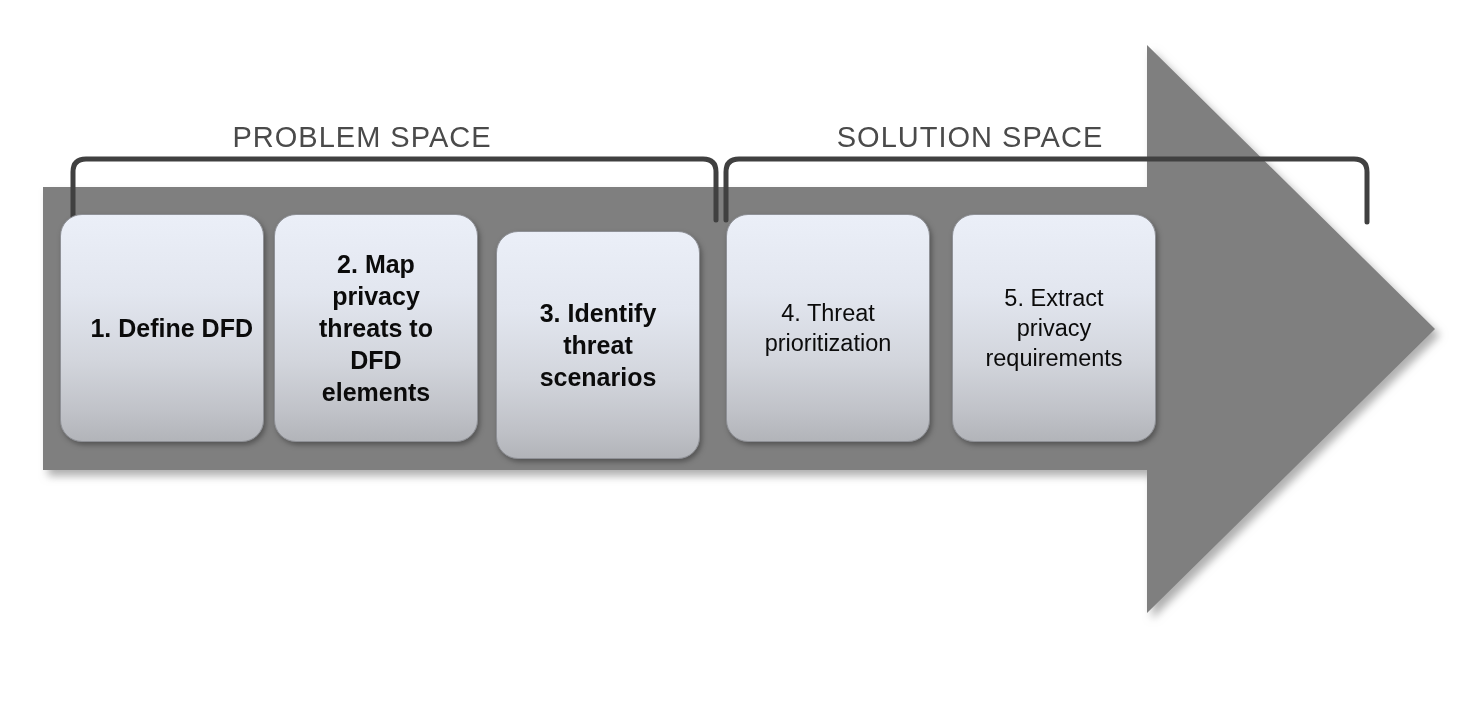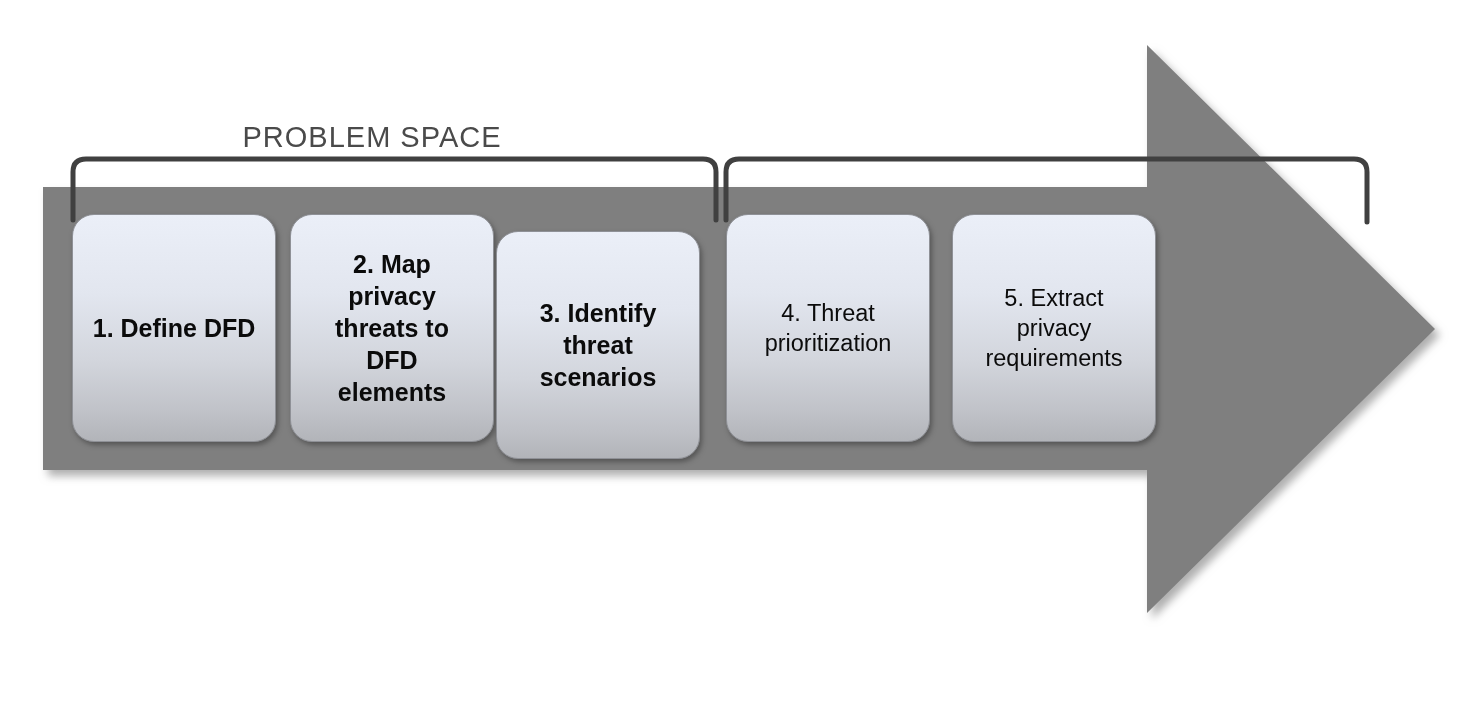--- a/index.html
+++ b/index.html
@@ -10,38 +10,38 @@
     font-family:"Liberation Sans", sans-serif;
     overflow:hidden;
   }
   #shapes{position:absolute;left:0;top:0;width:1472px;height:711px;}
   .arrow-path{filter:drop-shadow(5px 6px 4px rgba(110,110,110,0.55));}
   .bracket{fill:none;stroke-width:5;}
   .space-label{
     position:absolute;top:137px;transform:translate(-50%,-50%);
     font-size:29px;letter-spacing:1px;color:#4a4a4a;white-space:nowrap;
   }
-  #problem-label{left:372px;text-align:right;}
+  #problem-label{left:362px;text-align:right;}
   #solution-label{left:970px;}
   .step-box{
     position:absolute;top:214px;width:204px;height:228px;box-sizing:border-box;
     border-radius:22px;
     border:1px solid #8f9197;
     background:linear-gradient(180deg,#ebeff8 0%,#e2e6ef 35%,#d2d5dc 65%,#bfc1c7 88%,#b2b4b9 100%);
     box-shadow:2px 3px 5px rgba(45,45,45,0.5);
     display:flex;align-items:center;justify-content:center;
     text-align:center;padding:6px 10px;
   }
   .step-label{
     white-space:pre-line;
     color:#0b0b0b;font-size:23.5px;line-height:1.28;
   }
   .step-box.problem .step-label{font-weight:bold;font-size:25px;}
-  #box-1{left:72px;}
-  #box-2{left:290px;text-align:center;}
+  #box-1{left:60px;justify-content:flex-end;}
+  #box-2{left:274px;text-align:center;}
   #box-3{left:496px;margin-top:17px;}
   #box-4{left:726px;justify-content:center;}
   #box-5{left:952px;}
   #box-6{left:1162px;}
 </style>
 </head>
 <body>
 
 <div id="stage">
 
@@ -49,20 +49,21 @@
 
     <path class="arrow-path" d="M 43 187 L 1147 187 L 1147 45 L 1435 329 L 1147 613 L 1147 470 L 43 470 Z" fill="#7f7f7f"></path>
 
     <path class="bracket" stroke-linecap="round" d="M 73 220 L 73 172 Q 73 159 86 159 L 703 159 Q 716 159 716 172 L 716 220" stroke="#404040"></path>
 
     <path class="bracket" stroke-linecap="round" d="M 726 220 L 726 172 Q 726 159 739 159 L 1354 159 Q 1367 159 1367 172 L 1367 222" stroke="#404040"></path>
   </svg>
 
   <div id="problem-label" class="space-label">PROBLEM SPACE</div>
 
+  <div id="solution-label" class="space-label">SOLUTION SPACE</div>
 
   <div id="box-1" class="step-box problem">
     <span class="step-label">1. Define DFD</span>
   </div>
   <div id="box-2" class="step-box problem">
     <span class="step-label">2. Map
 privacy
 threats to
 DFD
 elements</span>

